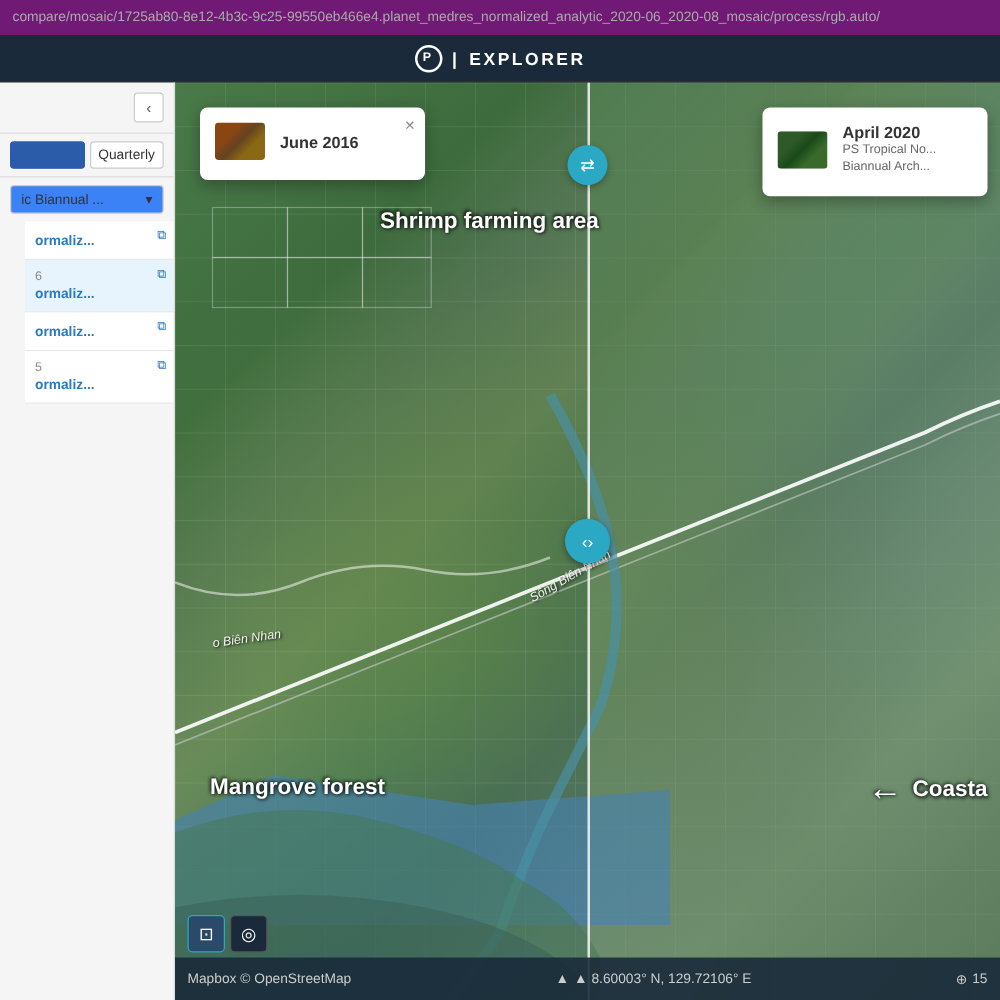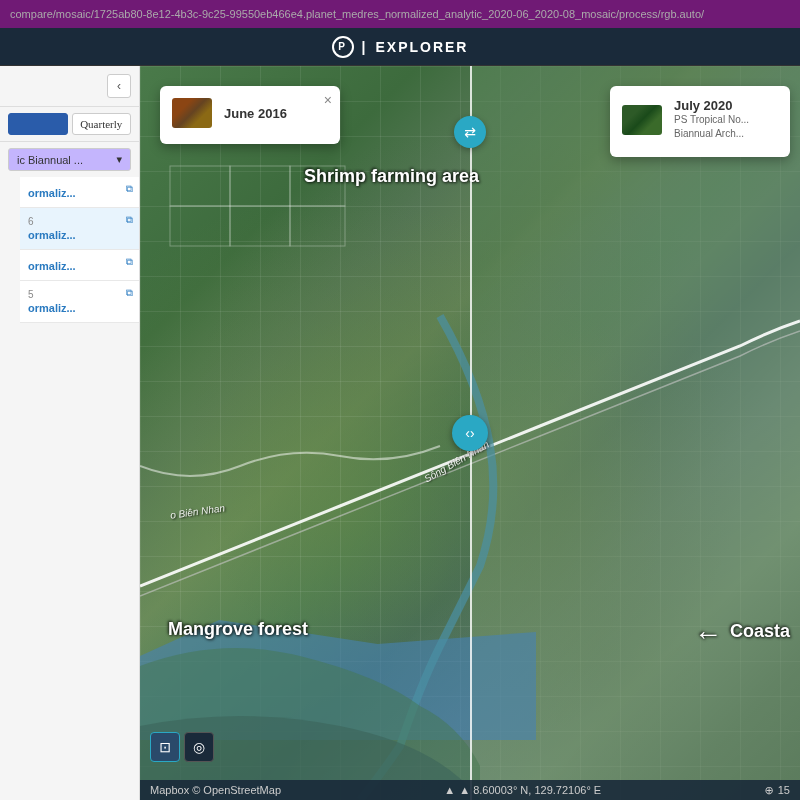--- a/index.html
+++ b/index.html
@@ -101,34 +101,33 @@
     .tab-btn {
       flex: 1;
       padding: 4px 6px;
       font-size: 11px;
       border: 1px solid #ccc;
       border-radius: 3px;
       cursor: pointer;
       background: #fff;
       color: #333;
       text-align: center;
-      font-family: Liberation Serif, serif;
     }
     .tab-btn.active {
       background: #2a5caa;
       color: #fff;
       border-color: #2a5caa;
     }
 
     .sidebar-dropdown {
       display: flex;
       align-items: center;
       justify-content: space-between;
       padding: 4px 8px;
-      background: #c4b5fd;
+      background: #3b82f6;
       border: 1px solid #ccc;
       margin: 6px 8px;
       border-radius: 3px;
       font-size: 11px;
       cursor: pointer;
       color: #333;
     }
 
     .sidebar-list {
       flex: 1;
@@ -312,21 +311,21 @@
       z-index: 31;
       box-shadow: 0 2px 6px rgba(0,0,0,0.3);
     }
 
     
     .map-bottom {
       position: absolute;
       bottom: 0;
       left: 0;
       right: 0;
-      height: 20px;
+      height: 34px;
       background: rgba(26,42,58,0.9);
       display: flex;
       align-items: center;
       justify-content: space-between;
       padding: 0 10px;
       font-size: 11px;
       color: #ccc;
       z-index: 25;
     }
 
@@ -564,21 +563,21 @@
     <div class="swap-btn">
       <span>⇄</span>
     </div>
 
     <div class="popup-card right">
       <div class="popup-header">
         <div class="popup-thumb">
           <div class="popup-thumb-img" style="background: linear-gradient(135deg, #2d5a27 30%, #1a4a1a 50%, #3a6a2a 70%);"></div>
         </div>
         <div>
-          <div class="popup-title">July 2020</div>
+          <div class="popup-title">April 2020</div>
           <div class="popup-desc">PS Tropical No... Biannual Arch...</div>
         </div>
       </div>
     </div>
 
     <div class="bottom-tools">
       <button class="tool-btn active">
         <span>⊡</span>
       </button>
       <button class="tool-btn">

